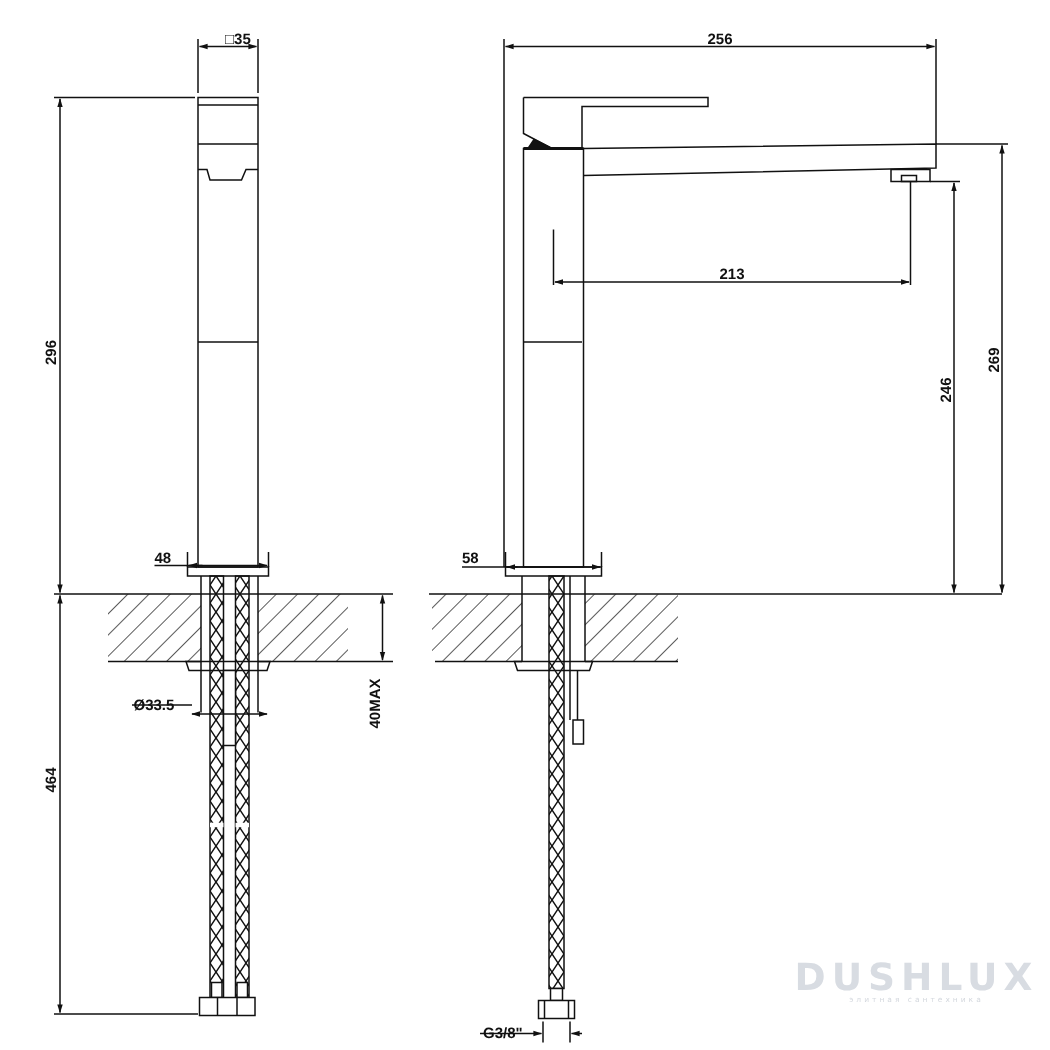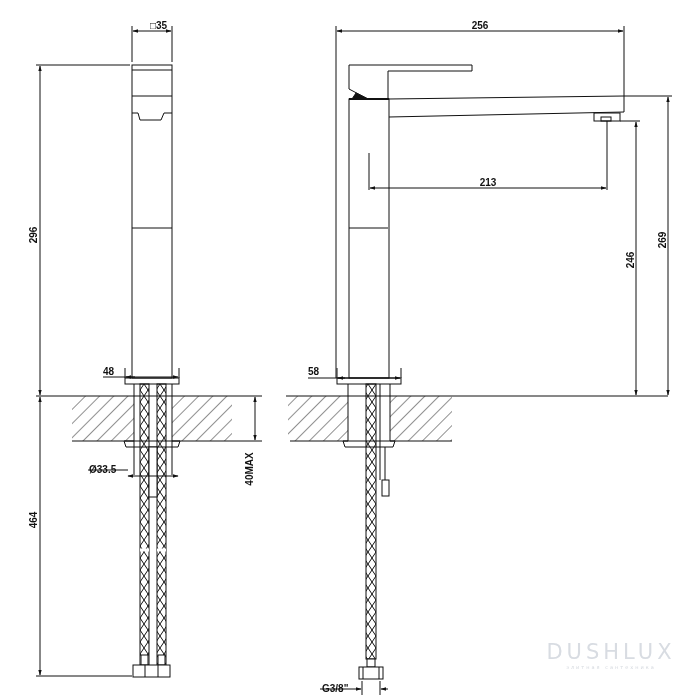--- a/index.html
+++ b/index.html
@@ -1,20 +1,20 @@
 <!DOCTYPE html>
 <html><head>
   <meta charset="utf-8">
   <style>
     html, body { margin:0; padding:0; background:#ffffff; }
     body { width:700px; height:700px; position:relative; overflow:hidden; font-family:"Liberation Sans", sans-serif; }
     #drawing { position:absolute; left:0; top:0; width:700px; height:700px; }
     .dim-text { font-family:"Liberation Sans", sans-serif; font-size:10px; font-weight:bold; fill:#111; }
     .wm { position:absolute; left:526px; top:641px; width:170px; text-align:center; color:#d8dce2; }
-    .wm-main { font-family:"DejaVu Sans", sans-serif; font-size:21px; letter-spacing:4px; font-weight:normal; line-height:22px; }
+    .wm-main { font-family:"DejaVu Sans", sans-serif; font-size:25px; letter-spacing:4px; font-weight:bold; line-height:22px; }
     .wm-sub { font-family:"DejaVu Sans", sans-serif; font-size:5px; letter-spacing:2px; line-height:8px; color:#d4d8de; }
   </style>
 </head>
 <body>
 
 <svg id="drawing" viewBox="0 0 700 700" xmlns="http://www.w3.org/2000/svg">
   <defs>
     <pattern id="hatch" patternUnits="userSpaceOnUse" width="10" height="10" patternTransform="rotate(45)">
       <line x1="0" y1="0" x2="0" y2="10" stroke="#222" stroke-width="1"></line>
     </pattern>

